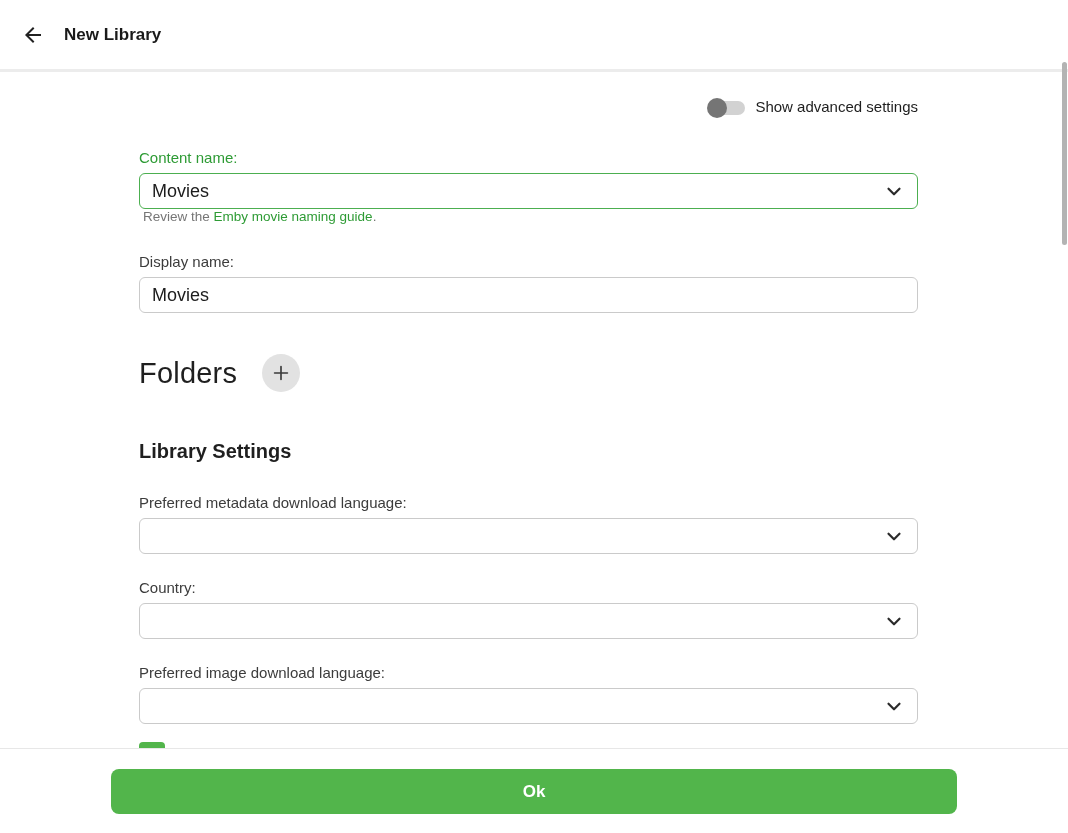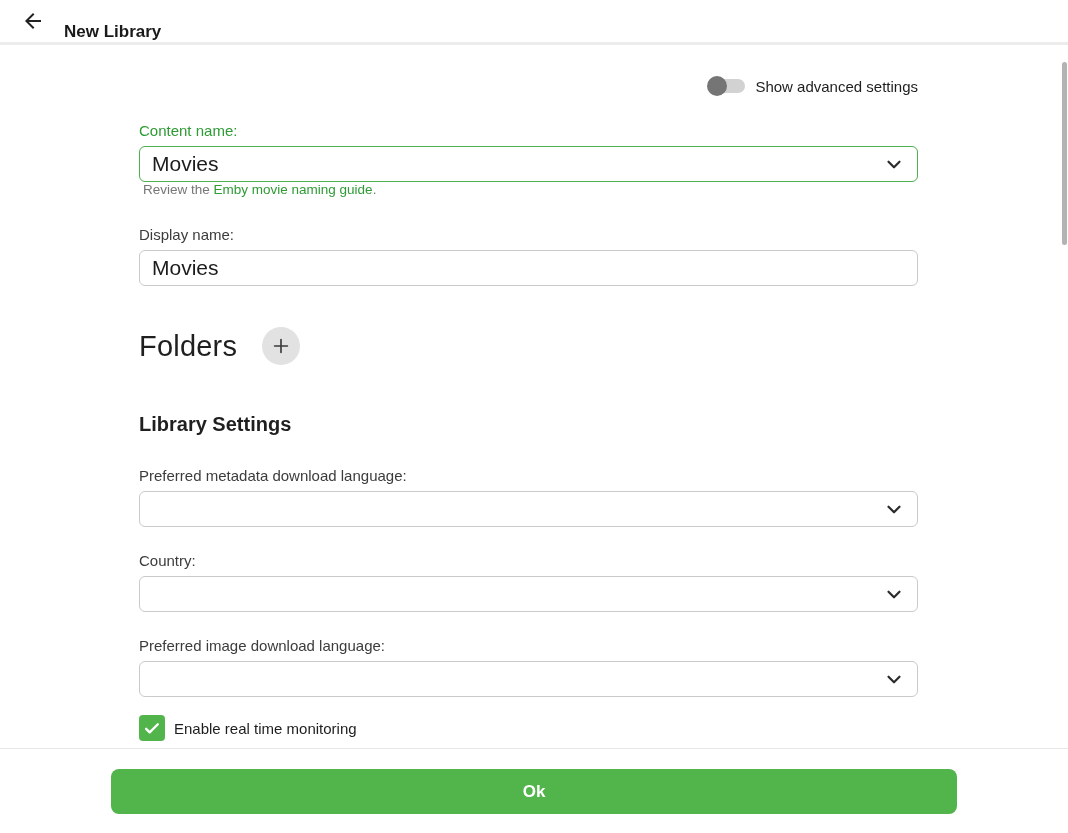--- a/index.html
+++ b/index.html
@@ -11,23 +11,23 @@
   .page {
     position: relative;
     width: 1068px;
     height: 833px;
     background: #fff;
     overflow: hidden;
   }
 
   
   .header {
-    height: 45px;
-    display: flex;
-    align-items: flex-end;
+    height: 72px;
+    display: flex;
+    align-items: center;
     padding: 0 12px;
     background: #fff;
     border-bottom: 3px solid #ececec;
   }
   .back-btn {
     width: 42px;
     height: 42px;
     border: none;
     background: transparent;
     border-radius: 50%;
@@ -46,21 +46,21 @@
 
   
   .content {
     padding: 0 150px 0 139px;
   }
 
   .toggle-row {
     margin-top: 26px;
     height: 30px;
     display: flex;
-    align-items: center;
+    align-items: flex-start;
     justify-content: flex-end;
     gap: 10px;
   }
   .toggle {
     position: relative;
     width: 38px;
     height: 20px;
     cursor: pointer;
     flex: 0 0 auto;
   }
@@ -94,21 +94,21 @@
   .select, .text-input {
     margin-top: 7px;
     width: 100%;
     height: 36px;
     border: 1px solid #cacaca;
     border-radius: 6px;
     background: #fff;
     display: flex;
     align-items: center;
     padding: 0 12px;
-    font-size: 21px;
+    font-size: 18px;
     color: #1c1c1c;
     cursor: pointer;
   }
   .select.accent-border { border-color: #4caf50; }
   .select .select-value { flex: 1; }
   .select .chev { flex: 0 0 auto; color: #2b2b2b; }
 
   .helper-text {
     margin-left: 4px;
     font-size: 13.5px;

